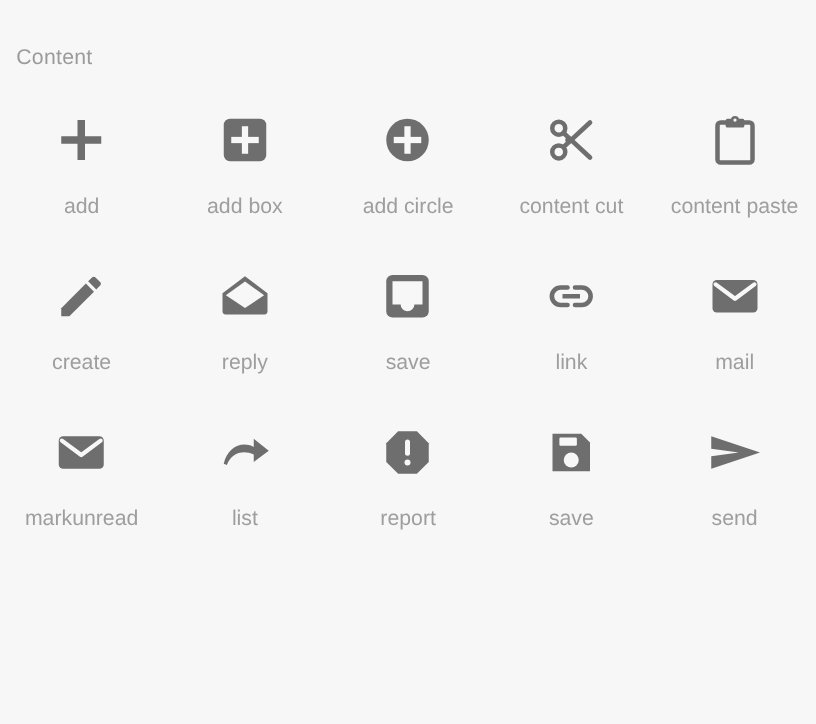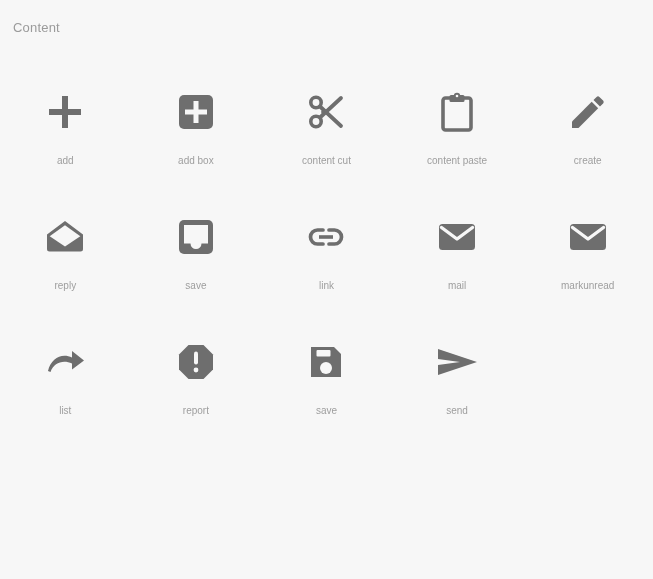--- a/index.html
+++ b/index.html
@@ -16,22 +16,22 @@
   .page {
     position: relative;
     width: 653px;
     height: 579px;
     background: #f7f7f7;
     box-sizing: border-box;
   }
   .section-title {
     position: absolute;
     left: 13px;
-    top: 20px;
-    font-size: 13px;
+    top: 36px;
+    font-size: 17px;
     color: #9b9b9b;
     letter-spacing: 0.2px;
     font-family: "Liberation Sans", sans-serif;
   }
   .icon-grid {
     position: absolute;
     left: 0;
     top: 62px;
     width: 653px;
     display: grid;
@@ -53,21 +53,21 @@
     height: 56px;
     display: flex;
     align-items: center;
     justify-content: center;
   }
   .icon-art svg {
     display: block;
   }
   .icon-label {
     margin-top: 16px;
-    font-size: 10px;
+    font-size: 17px;
     color: #9e9e9e;
     text-align: center;
     font-family: "Liberation Sans", sans-serif;
     line-height: 1;
     white-space: nowrap;
   }
 </style>
 </head>
 <body>
 
@@ -91,20 +91,30 @@
       <div class="icon-art">
         <svg width="48" height="48" viewBox="0 0 48 48">
           <rect x="7" y="7" width="34" height="34" rx="5" fill="#6e6e6e"></rect>
           <rect x="21.5" y="13" width="5" height="22" fill="#f7f7f7"></rect>
           <rect x="13" y="21.5" width="22" height="5" fill="#f7f7f7"></rect>
         </svg>
       </div>
       <div class="icon-label">add box</div>
     </div>
 
+    <div class="icon-cell">
+      <div class="icon-art">
+        <svg width="48" height="48" viewBox="0 0 48 48">
+          <circle cx="24" cy="24" r="17" fill="#6e6e6e"></circle>
+          <rect x="21.5" y="13" width="5" height="22" fill="#f7f7f7"></rect>
+          <rect x="13" y="21.5" width="22" height="5" fill="#f7f7f7"></rect>
+        </svg>
+      </div>
+      <div class="icon-label">add circle</div>
+    </div>
 
 
 
     <div class="icon-cell">
       <div class="icon-art">
         <svg width="48" height="48" viewBox="0 0 48 48">
           <circle cx="14" cy="14.5" r="5.2" fill="none" stroke="#6e6e6e" stroke-width="3.6"></circle>
           <circle cx="14" cy="33.5" r="5.2" fill="none" stroke="#6e6e6e" stroke-width="3.6"></circle>
           <line x1="18" y1="18.5" x2="39" y2="38" stroke="#6e6e6e" stroke-width="3.8" stroke-linecap="round"></line>
           <line x1="18" y1="29.5" x2="39" y2="10" stroke="#6e6e6e" stroke-width="3.8" stroke-linecap="round"></line>

